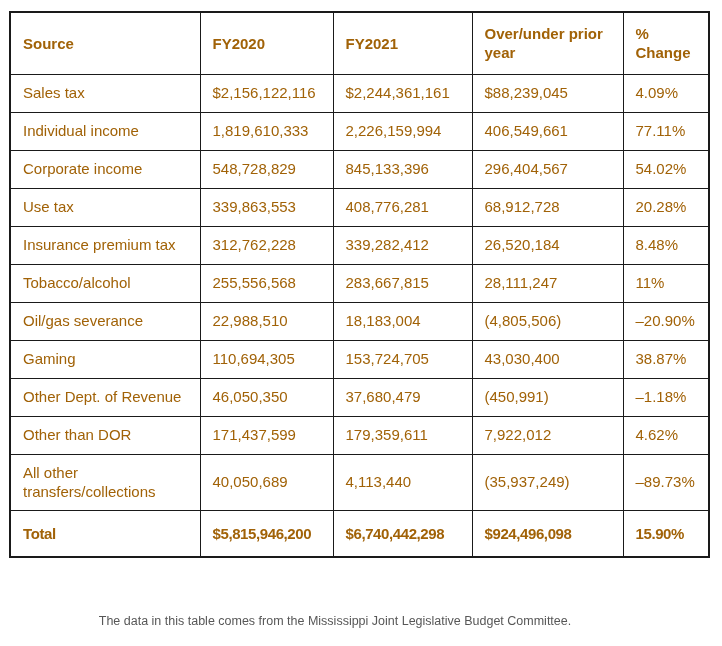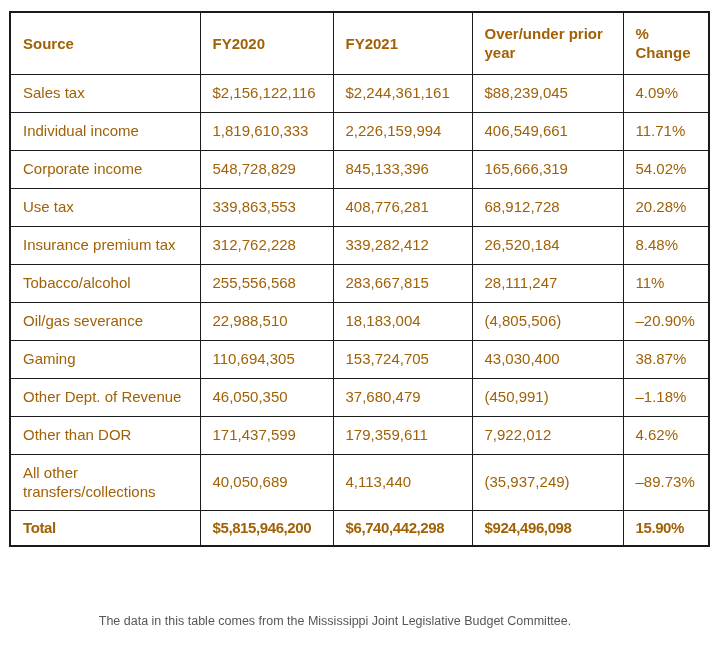--- a/index.html
+++ b/index.html
@@ -28,21 +28,21 @@
     vertical-align: middle;
     text-align: left;
     font-size: 15px;
     line-height: 1.3;
     padding: 6px 9px 6px 12px;
   }
   thead tr { height: 62px; }
   thead th { font-weight: bold; }
   tbody tr { height: 38px; }
   tbody tr.tall { height: 56px; }
-  tbody tr.bold { height: 36px; }
+  tbody tr.bold { height: 47px; }
   tbody tr.bold td { font-weight: bold; letter-spacing: -0.4px; }
   td.num, th.num { white-space: nowrap; }
   .caption {
     position: absolute;
     left: 0; top: 614px;
     width: 670px;
     text-align: center;
     font-size: 12.5px;
     color: #575757;
   }
@@ -74,27 +74,27 @@
           <td class="num">$2,156,122,116</td>
           <td class="num">$2,244,361,161</td>
           <td class="num">$88,239,045</td>
           <td class="num">4.09%</td>
         </tr>
         <tr>
           <td>Individual income</td>
           <td class="num">1,819,610,333</td>
           <td class="num">2,226,159,994</td>
           <td class="num">406,549,661</td>
-          <td class="num">11.71%</td>
+          <td class="num">77.11%</td>
         </tr>
         <tr>
           <td>Corporate income</td>
           <td class="num">548,728,829</td>
           <td class="num">845,133,396</td>
-          <td class="num">165,666,319</td>
+          <td class="num">296,404,567</td>
           <td class="num">54.02%</td>
         </tr>
         <tr>
           <td>Use tax</td>
           <td class="num">339,863,553</td>
           <td class="num">408,776,281</td>
           <td class="num">68,912,728</td>
           <td class="num">20.28%</td>
         </tr>
         <tr>

